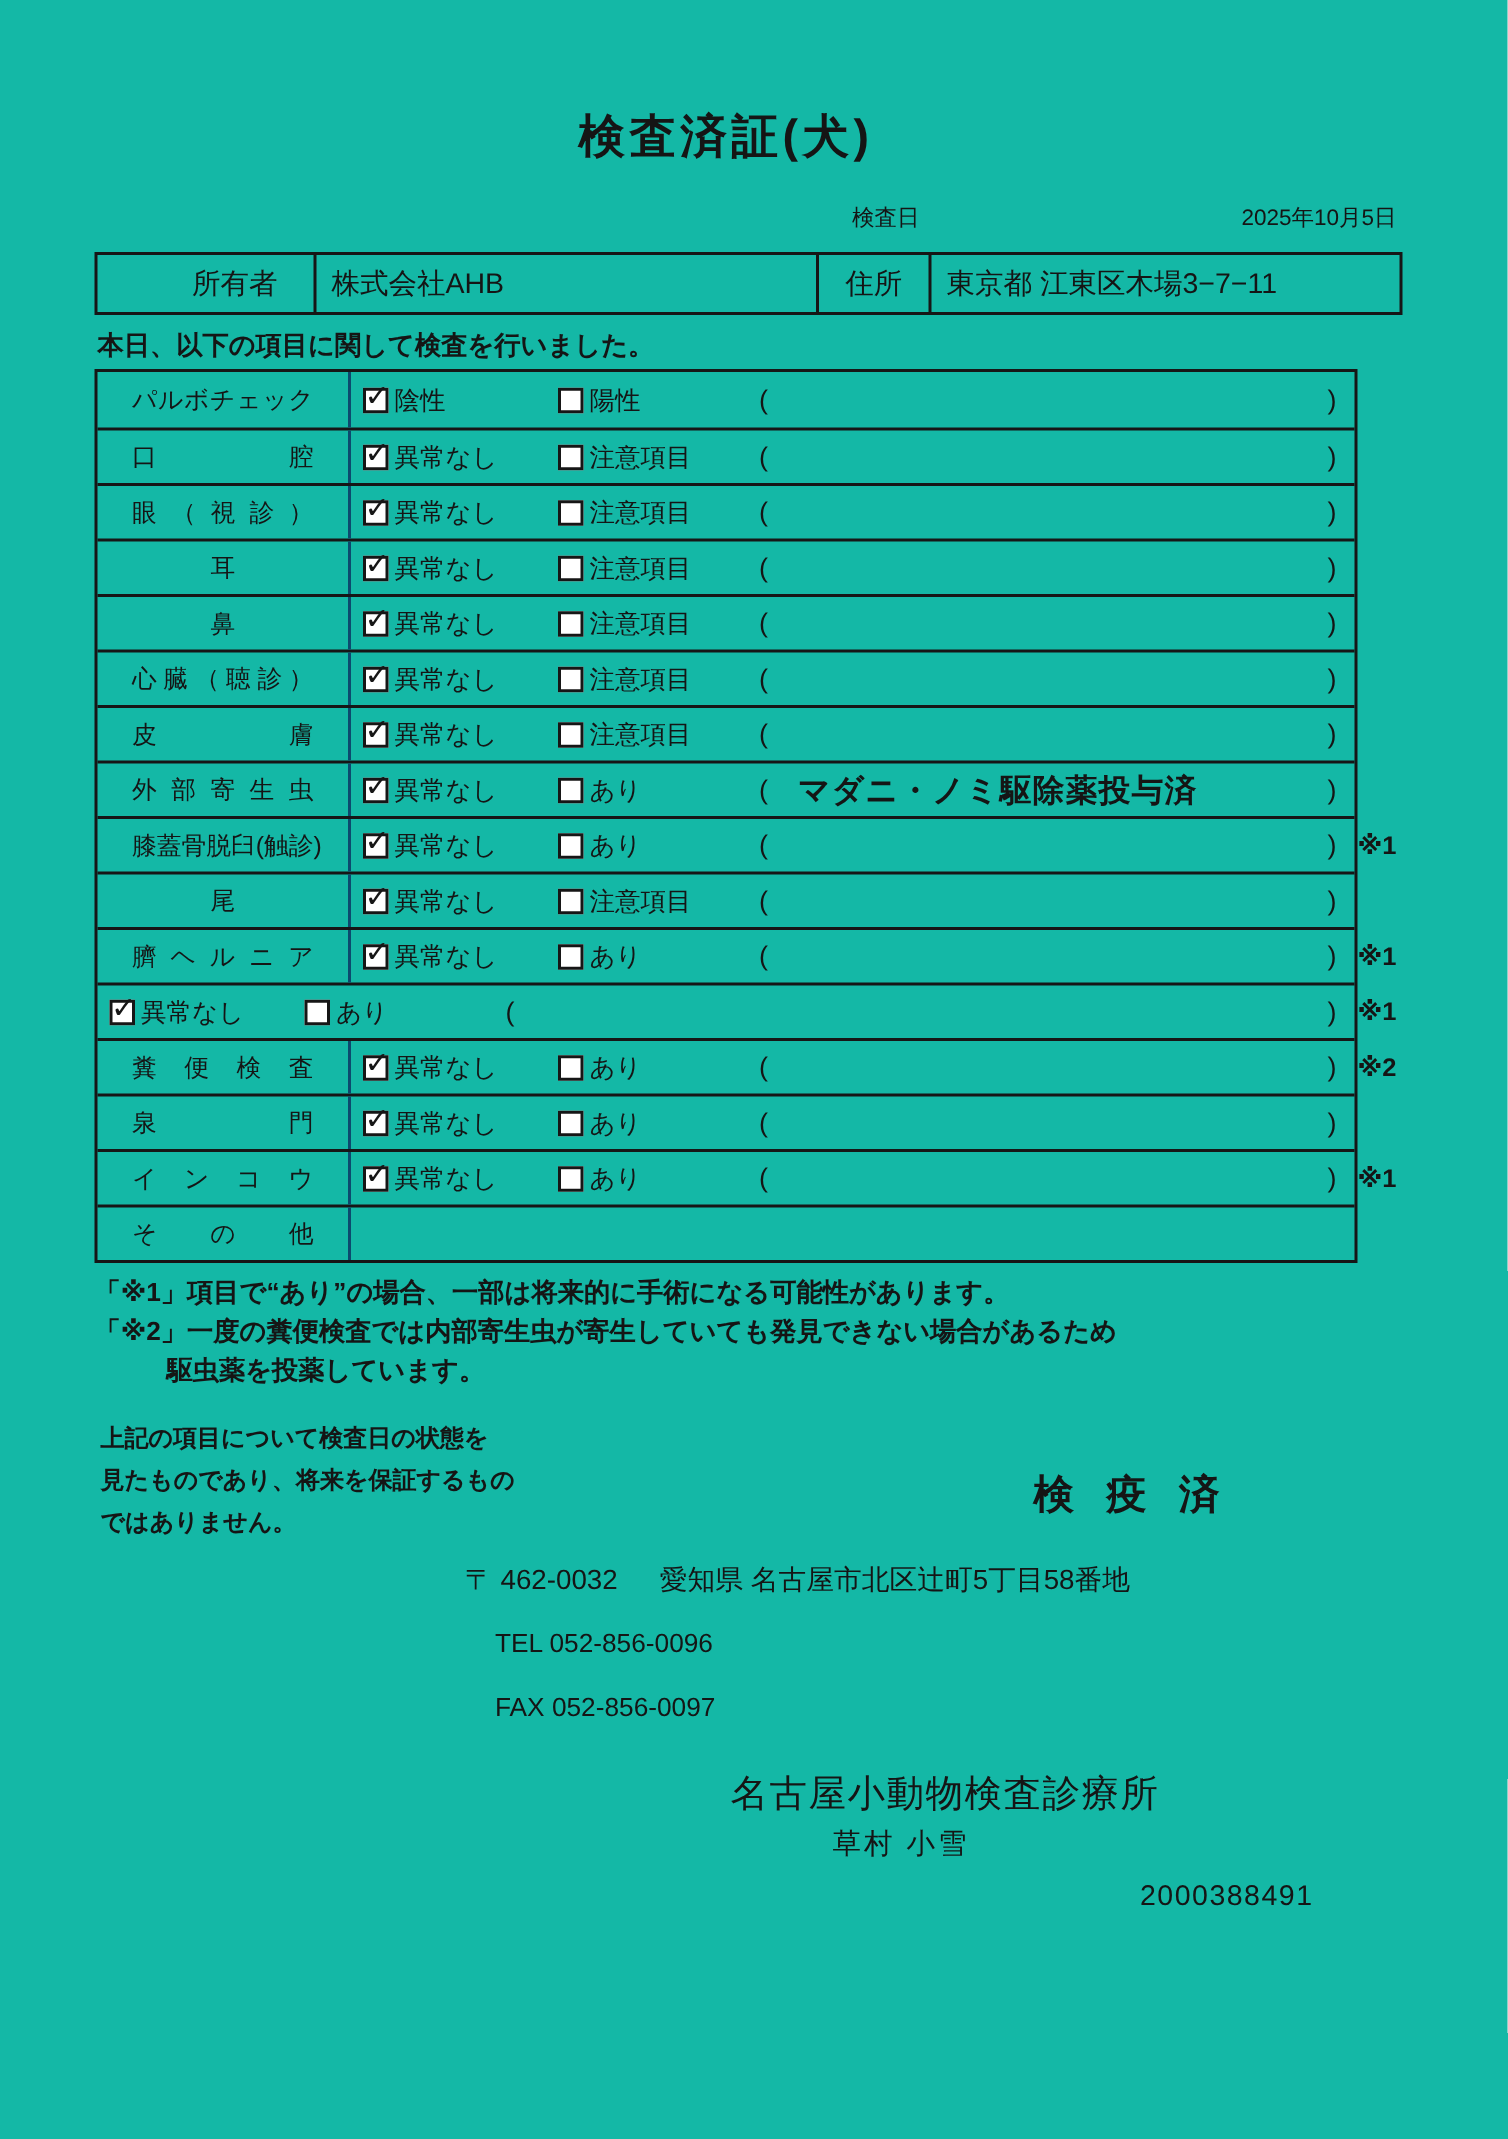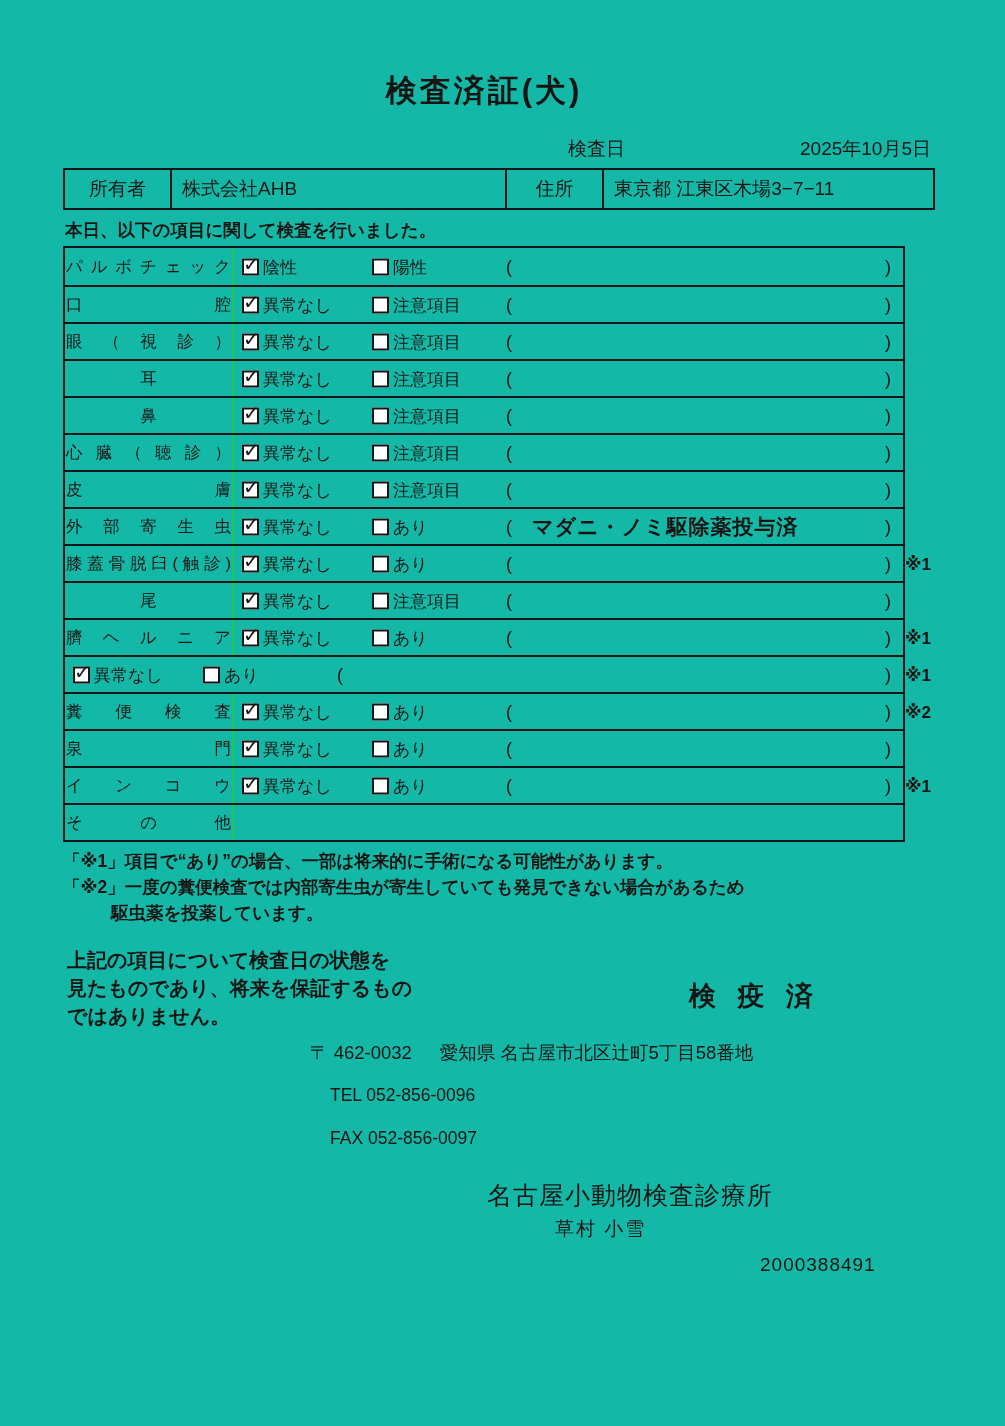--- a/index.html
+++ b/index.html
@@ -5,65 +5,65 @@
   html,body{margin:0;padding:0;background:#e8e8e8;}
   .page{
     width:1005px;height:1426px;background:#14b8a6;position:relative;
     font-family:"Liberation Sans","DejaVu Sans",sans-serif;color:#151515;
     overflow:hidden;box-sizing:border-box;padding:70px 0 0 63px;
   }
   .content{width:872px;position:relative;}
   
   .title{font-size:31px;font-weight:bold;text-align:center;letter-spacing:3px;margin:0;width:842px;}
   
-  .daterow{position:relative;height:26px;margin-top:24px;font-size:19px;}
+  .daterow{position:relative;height:26px;margin-top:24px;font-size:15px;}
   .daterow .dlabel{position:absolute;left:505px;top:0;}
   .daterow .dvalue{position:absolute;right:4px;top:0;}
   
   .tbl{border:2px solid #161616;box-sizing:border-box;width:872px;}
   .trow{display:flex;height:38px;box-sizing:border-box;}
   .trow + .trow{border-top:2px solid #161616;}
   .cell{display:flex;align-items:center;box-sizing:border-box;font-size:19px;padding:0 10px;}
   .cell.th{justify-content:center;padding:0 4px;}
   .cell.brd{border-right:2px solid #161616;}
   .owner-tbl{margin-top:6px;}
   .pet-tbl{margin-top:17px;}
   .pet-tbl .trow{height:40px;}
-  .w-sm{width:107px;flex:none;}
+  .w-sm{width:107px;flex:none;margin-left:39px;}
   .w-val{width:335px;flex:none;}
-  .w-md{width:97px;flex:none;}
+  .w-md{width:75px;flex:none;}
   .w-sex{width:83px;flex:none;}
   .w-rest{flex:1;}
   .weight-cell{justify-content:flex-end;padding-right:14px;gap:18px;}
   
   .intro{font-size:17.5px;font-weight:bold;margin:8px 0 0 2px;height:24px;}
   
   .exam{border:2px solid #161616;box-sizing:border-box;width:842px;margin-top:4px;}
   .erow{display:flex;height:37px;box-sizing:border-box;}
   .erow + .erow{border-top:2px solid #161616;}
-  .elabel{width:169px;flex:none;border-right:2px solid #22c55e;box-sizing:border-box;
-          display:flex;align-items:center;padding:0 1px;font-size:16.5px;}
+  .elabel{width:169px;flex:none;border-right:2px solid #0c4a6e;box-sizing:border-box;
+          display:flex;align-items:center;padding:0 23px;font-size:16.5px;}
   .elabel span{display:block;width:100%;text-align:justify;text-align-last:justify;white-space:nowrap;}
   .elabel.ctr span{text-align-last:center;}
   .econtent{flex:1;position:relative;}
   .opt{position:absolute;top:50%;transform:translateY(-50%);display:flex;align-items:center;gap:4px;font-size:17px;white-space:nowrap;}
   .o1{left:8px;} .o2{left:138px;}
   .cb{width:13px;height:13px;border:2px solid #161616;display:inline-block;position:relative;flex:none;background:#fff;}
   .cb.checked::after{content:"✓";position:absolute;left:-1px;top:-9px;font-size:20px;font-weight:bold;color:#161616;}
   .po{position:absolute;left:272px;top:50%;transform:translateY(-50%);font-size:18px;}
   .pcc{position:absolute;left:298px;right:48px;top:50%;transform:translateY(-50%);font-size:17px;white-space:nowrap;overflow:hidden;}
   .pcc.emph{font-size:21px;font-weight:bold;letter-spacing:1px;}
   .pcl{position:absolute;right:12px;top:50%;transform:translateY(-50%);font-size:18px;}
   .nmark{position:absolute;right:-42px;width:40px;top:50%;transform:translateY(-50%);font-size:17px;font-weight:bold;}
   
   .notes{margin-top:6px;font-size:17.5px;font-weight:bold;line-height:26px;}
   .notes .indent{padding-left:48px;}
   
   .disc-wrap{position:relative;margin-top:10px;height:90px;}
-  .disclaimer{font-size:20px;font-weight:bold;line-height:28px;margin-left:4px;margin-top:20px;}
+  .disclaimer{font-size:16px;font-weight:bold;line-height:28px;margin-left:4px;margin-top:20px;}
   .stamp{position:absolute;right:115px;top:32px;font-size:27px;letter-spacing:7px;font-weight:bold;white-space:nowrap;}
   
   .addr-line{margin:4px 0 0 247px;font-size:18.5px;display:flex;gap:28px;white-space:nowrap;}
   .tel-line{margin:20px 0 0 267px;font-size:17.5px;display:flex;gap:22px;white-space:nowrap;flex-direction:column;}
   .clinic-name{margin:30px 0 0 424px;font-size:25px;letter-spacing:1px;white-space:nowrap;}
   .vet-name{margin:4px 0 0 492px;font-size:19px;letter-spacing:2px;white-space:nowrap;}
   .serial{margin:12px 0 0 697px;font-size:19px;letter-spacing:1px;}
 </style>
 </head>
 <body>

